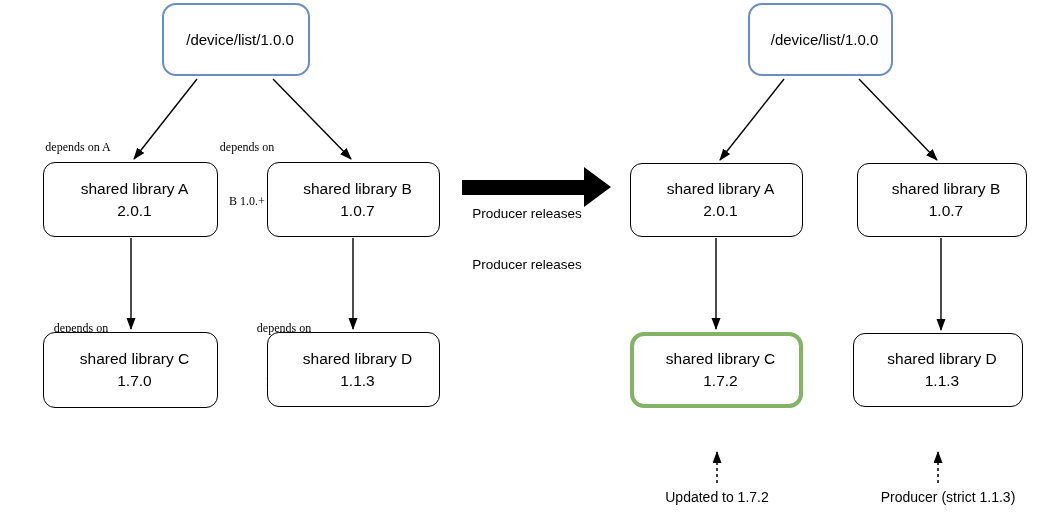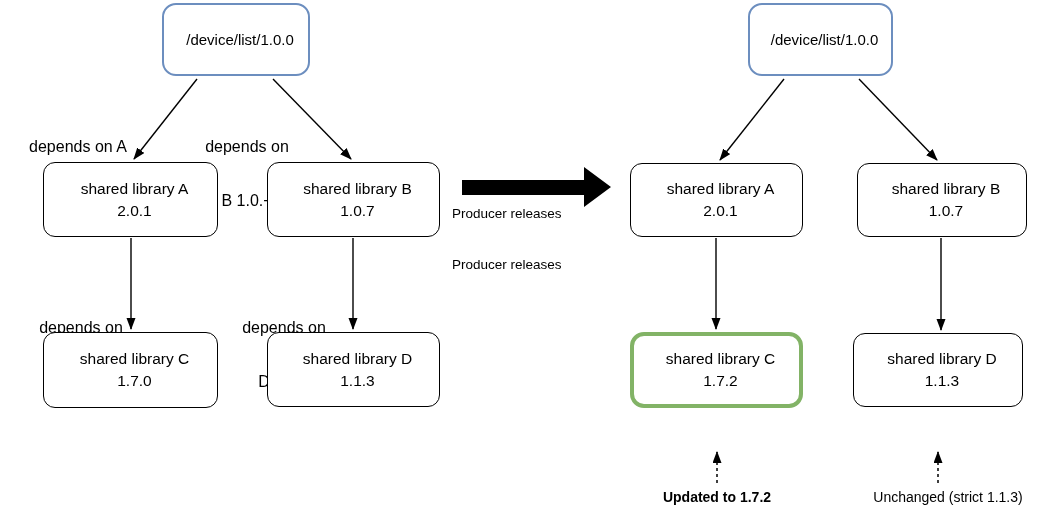--- a/index.html
+++ b/index.html
@@ -10,24 +10,24 @@
   .edges { position:absolute; left:0; top:0; width:1040px; height:515px; pointer-events:none; }
   .node {
     position:absolute; box-sizing:border-box; background:#fff;
     border:1.5px solid #000; border-radius:12px;
     display:flex; flex-direction:column; align-items:center; justify-content:center;
     font-size:15.5px; line-height:1.42; text-align:center;padding-left:8px;
   }
   .node.root { border:2px solid var(--root-border,#6c8ebf); border-radius:14px; font-size:15px; }
   .node.highlight { border:4px solid var(--highlight-border,#82b366); border-radius:14px; }
   .edge-label {
-    position:absolute; font-family:Liberation Sans, sans-serif;
-    font-size:16px; line-height:18px; text-align:center; white-space:pre;
+    position:absolute; font-family:Liberation Serif, serif;
+    font-size:12px; line-height:18px; text-align:center; white-space:pre;
   }
-  .release { position:absolute; width:150px; font-size:13.5px; line-height:16px; }
+  .release { position:absolute; width:150px; text-align:center; font-size:13.5px; line-height:16px; }
   .release .ver { font-weight:bold; }
   .annotation { position:absolute; text-align:center; font-size:14px; line-height:16px; }
 </style>
 </head>
 <body>
 
 <div class="canvas">
 
   <svg class="edges" viewBox="0 0 1040 515" xmlns="http://www.w3.org/2000/svg">
     <defs>
@@ -119,17 +119,17 @@
 
     <div class="node highlight" style="left:630px; top:332px; width:173px; height:76px;">
       <div>shared library C</div>
       <div>1.7.2</div>
     </div>
     <div class="node" style="left:853px; top:333px; width:170px; height:74px;">
       <div>shared library D</div>
       <div>1.1.3</div>
     </div>
 
-    <div class="annotation" style="left:642px; top:489px; width:150px;font-weight:bold;">Updated to 1.7.2</div>
-    <div class="annotation" style="left:858px; top:489px; width:180px;">Unchanged (strict 1.1.3)</div>
+    <div class="annotation" style="left:642px; top:489px; width:150px;">Updated to 1.7.2</div>
+    <div class="annotation" style="left:858px; top:489px; width:180px;">Producer (strict 1.1.3)</div>
   </div>
 
 </div>
 
 </body></html>

